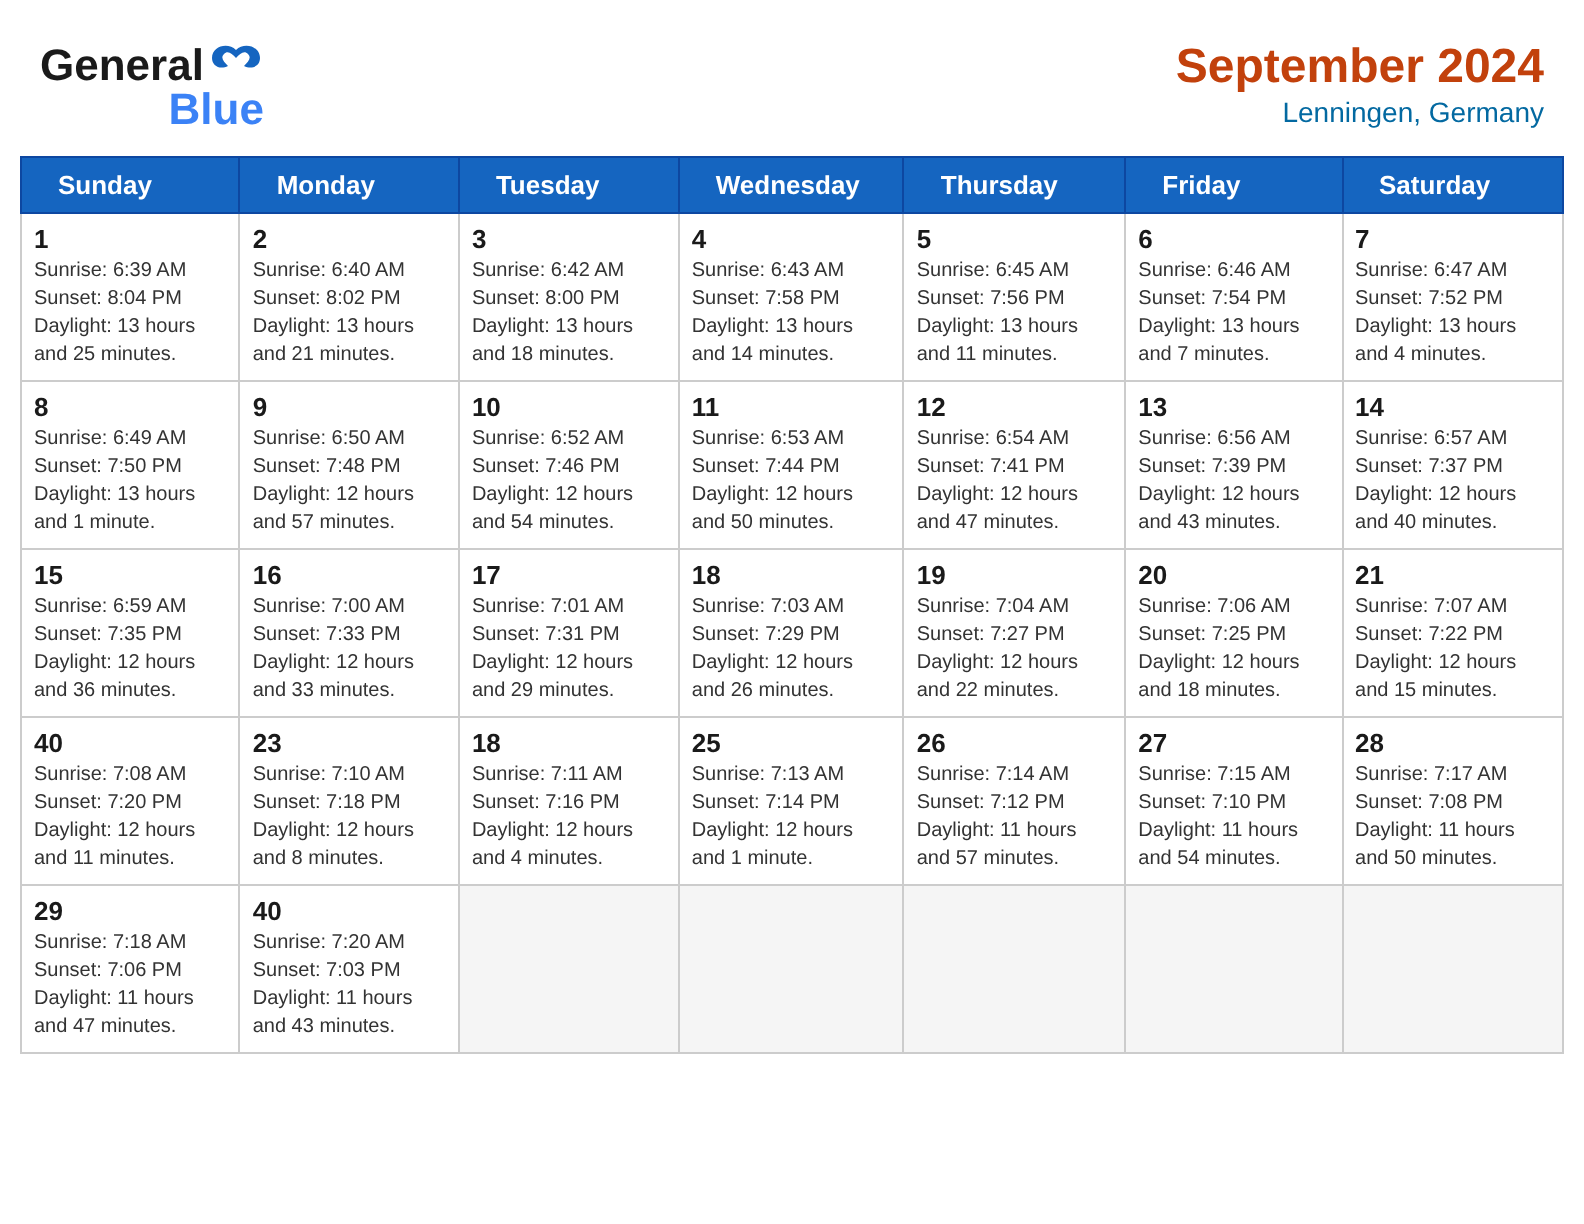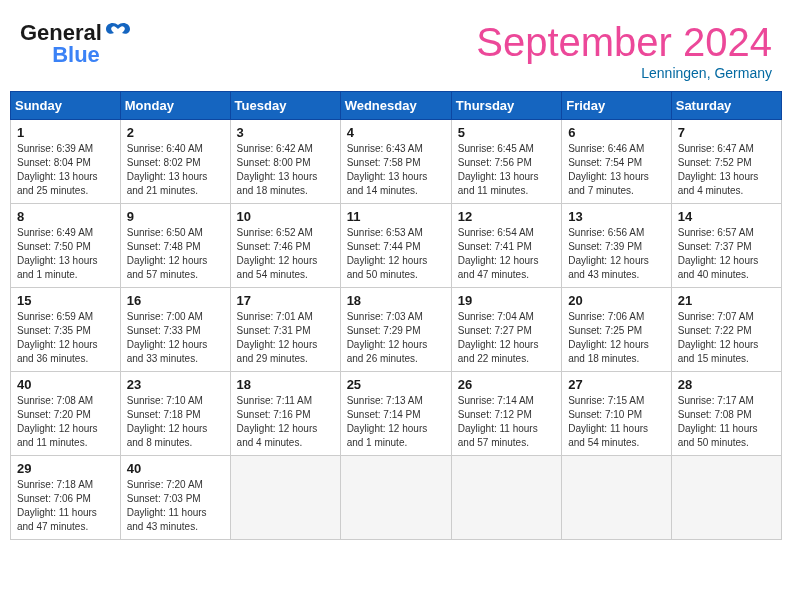--- a/index.html
+++ b/index.html
@@ -12,46 +12,46 @@
     }
     .header {
       display: flex;
       justify-content: space-between;
       align-items: flex-start;
       padding: 10px 10px 5px 10px;
     }
     .logo {
       display: flex;
       flex-direction: column;
-      align-items: center;
+      align-items: flex-end;
     }
     .title-block {
       text-align: right;
     }
     .month-title {
-      font-size: 40px;
-      font-weight: normal;
-      color: #ec4899;
+      font-size: 24px;
+      font-weight: bold;
+      color: #c2410c;
     }
     .location {
       font-size: 14px;
       color: #0369a1;
     }
     .calendar {
       width: 100%;
       border-collapse: collapse;
       margin-top: 5px;
     }
     .calendar th {
       background: #1565c0;
       color: #fff;
       font-size: 13px;
       font-weight: bold;
       text-align: left;
-      padding: 6px 4px;
+      padding: 6px 18px;
       border: 1px solid #0d47a1;
     }
     .calendar td {
       border: 1px solid #ccc;
       vertical-align: top;
       padding: 5px 6px;
       width: 113px;
       min-height: 80px;
       background: #fff;
       font-size: 10.5px;

